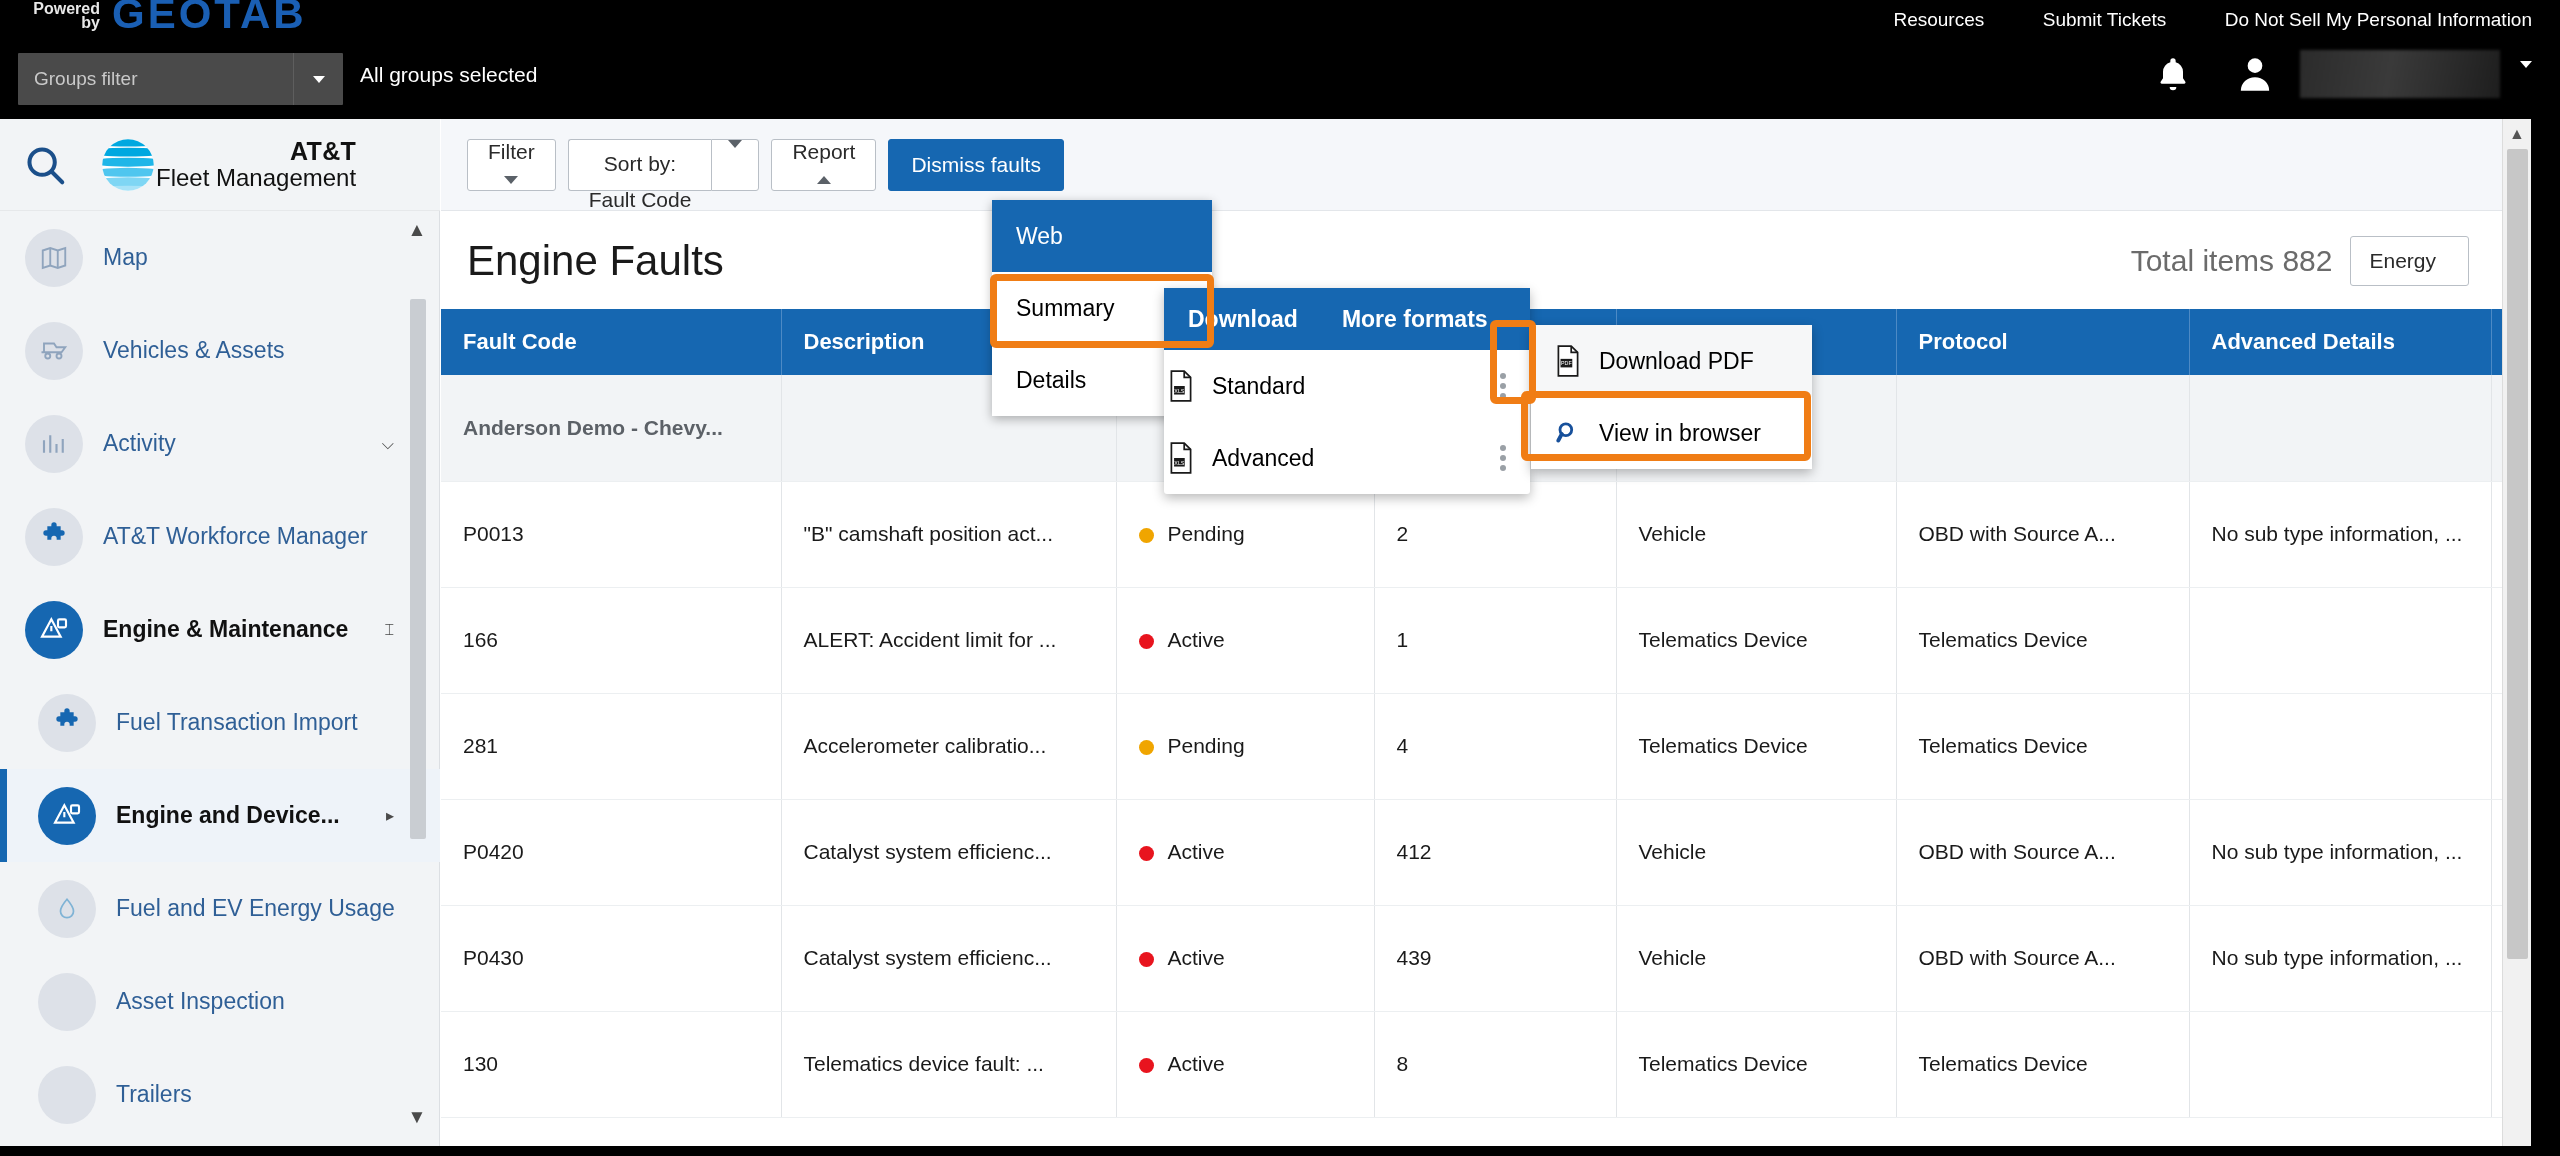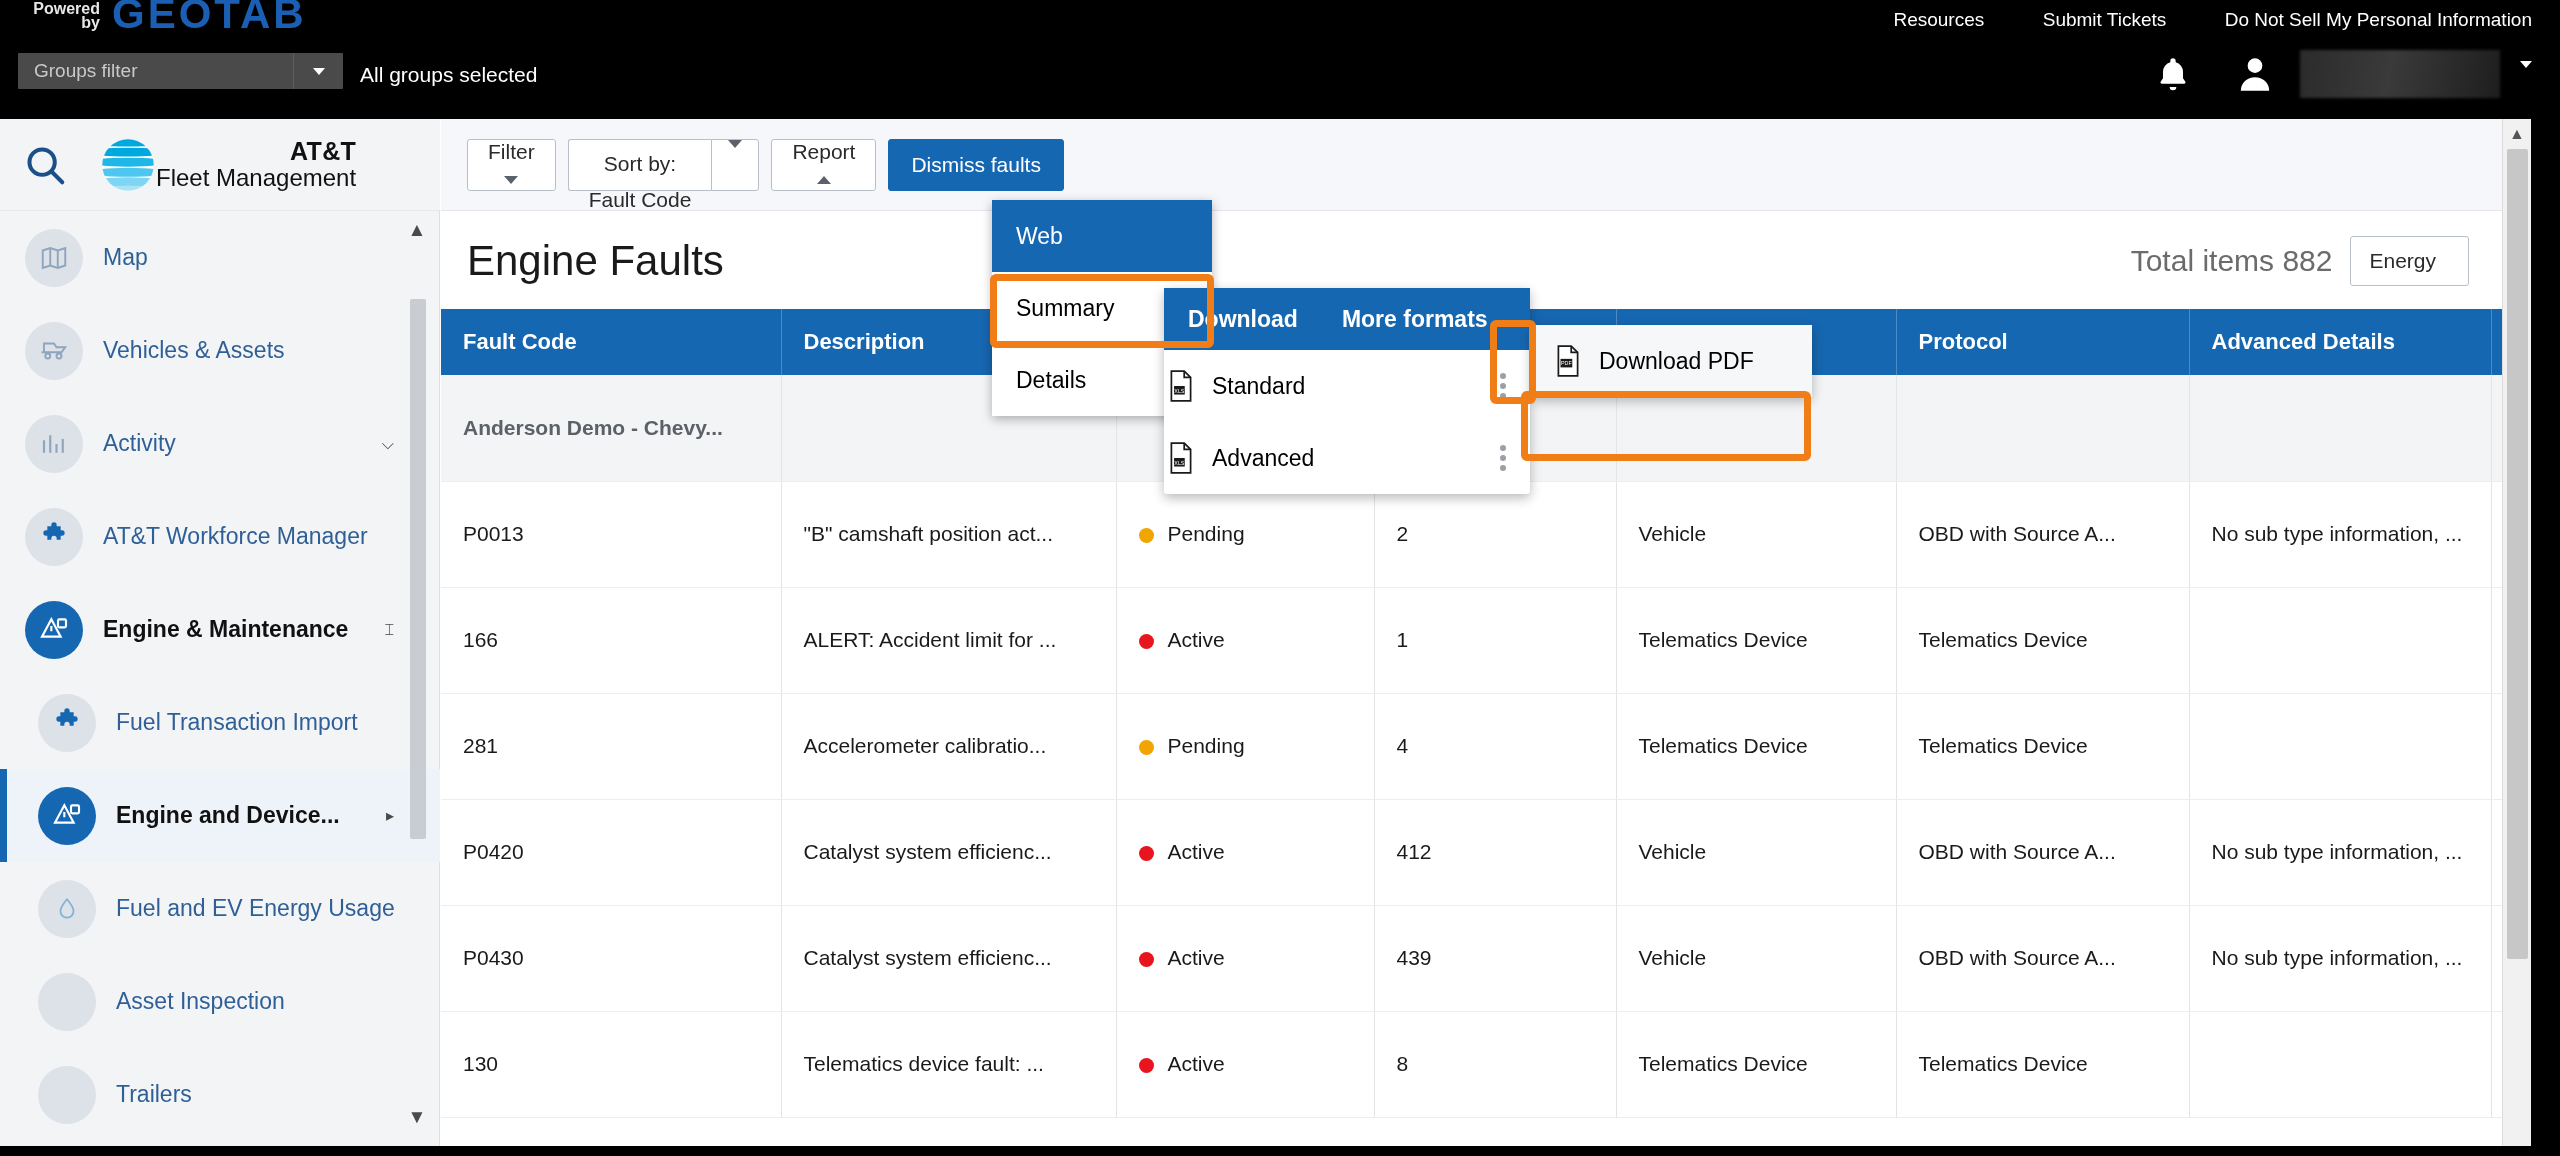--- a/index.html
+++ b/index.html
@@ -28,21 +28,21 @@
     font-size: 42px; font-weight: bold; letter-spacing: 3px;
     color: #1a5fb4;
     font-family: "Liberation Sans", sans-serif;
   }
   .toplinks { position: absolute; top: 7px; right: 28px; height: 26px; }
   .toplink {
     display: inline-block; color: #fff; font-size: 19px; margin-left: 54px;
     cursor: pointer; vertical-align: top; line-height: 26px;
   }
   .groupsfilter {
-    position: absolute; left: 18px; top: 53px; width: 325px; height: 36px;
+    position: absolute; left: 18px; top: 53px; width: 325px; height: 52px;
     background: #4a4a4a; display: flex; align-items: stretch;
     border-radius: 1px;
   }
   .groupsfilter .gf-input {
     flex: 1; display: flex; align-items: center; padding-left: 16px;
     color: #c9c9c9; font-size: 19px;
   }
   .groupsfilter .gf-caret {
     width: 50px; border-left: 1px solid #5e5e5e; display: flex;
     align-items: center; justify-content: center;
@@ -590,20 +590,27 @@
       <div class="menu-formats">
         <div class="fm-row">
           <svg class="fileicon" viewBox="0 0 24 30" fill="none" stroke="#1a1a1a" stroke-width="1.6">
             <path d="M3 1h12l6 6v22H3z" fill="#fff"></path>
               <path d="M15 1v6h6"></path>
             <rect x="5" y="13" width="11" height="8" fill="#1a1a1a" stroke="none"></rect>
             <text x="10.5" y="19.2" font-size="5" fill="#fff" text-anchor="middle" stroke="none" font-family="Liberation Sans, sans-serif">PDF</text>
           </svg>
           <span>Download PDF</span>
         </div>
+        <div class="fm-row white">
+          <svg class="fileicon" viewBox="0 0 24 24" fill="none" stroke="#17509b" stroke-width="2.6">
+            <circle cx="10" cy="9" r="5.4"></circle>
+              <line x1="6.2" y1="13" x2="3" y2="19" stroke-linecap="round" stroke-width="3.6"></line>
+          </svg>
+          <span>View in browser</span>
+        </div>
       </div>
 
       <div class="hl-box" style="left:549px; top:155px; width:224px; height:74px;"></div>
       <div class="hl-box" style="left:1049px; top:201px; width:46px; height:84px;"></div>
       <div class="hl-box" style="left:1080px; top:272px; width:290px; height:70px;"></div>
 
       <div class="vscroll">
         <div class="up">▲</div>
         <div class="thumb"></div>
       </div>

